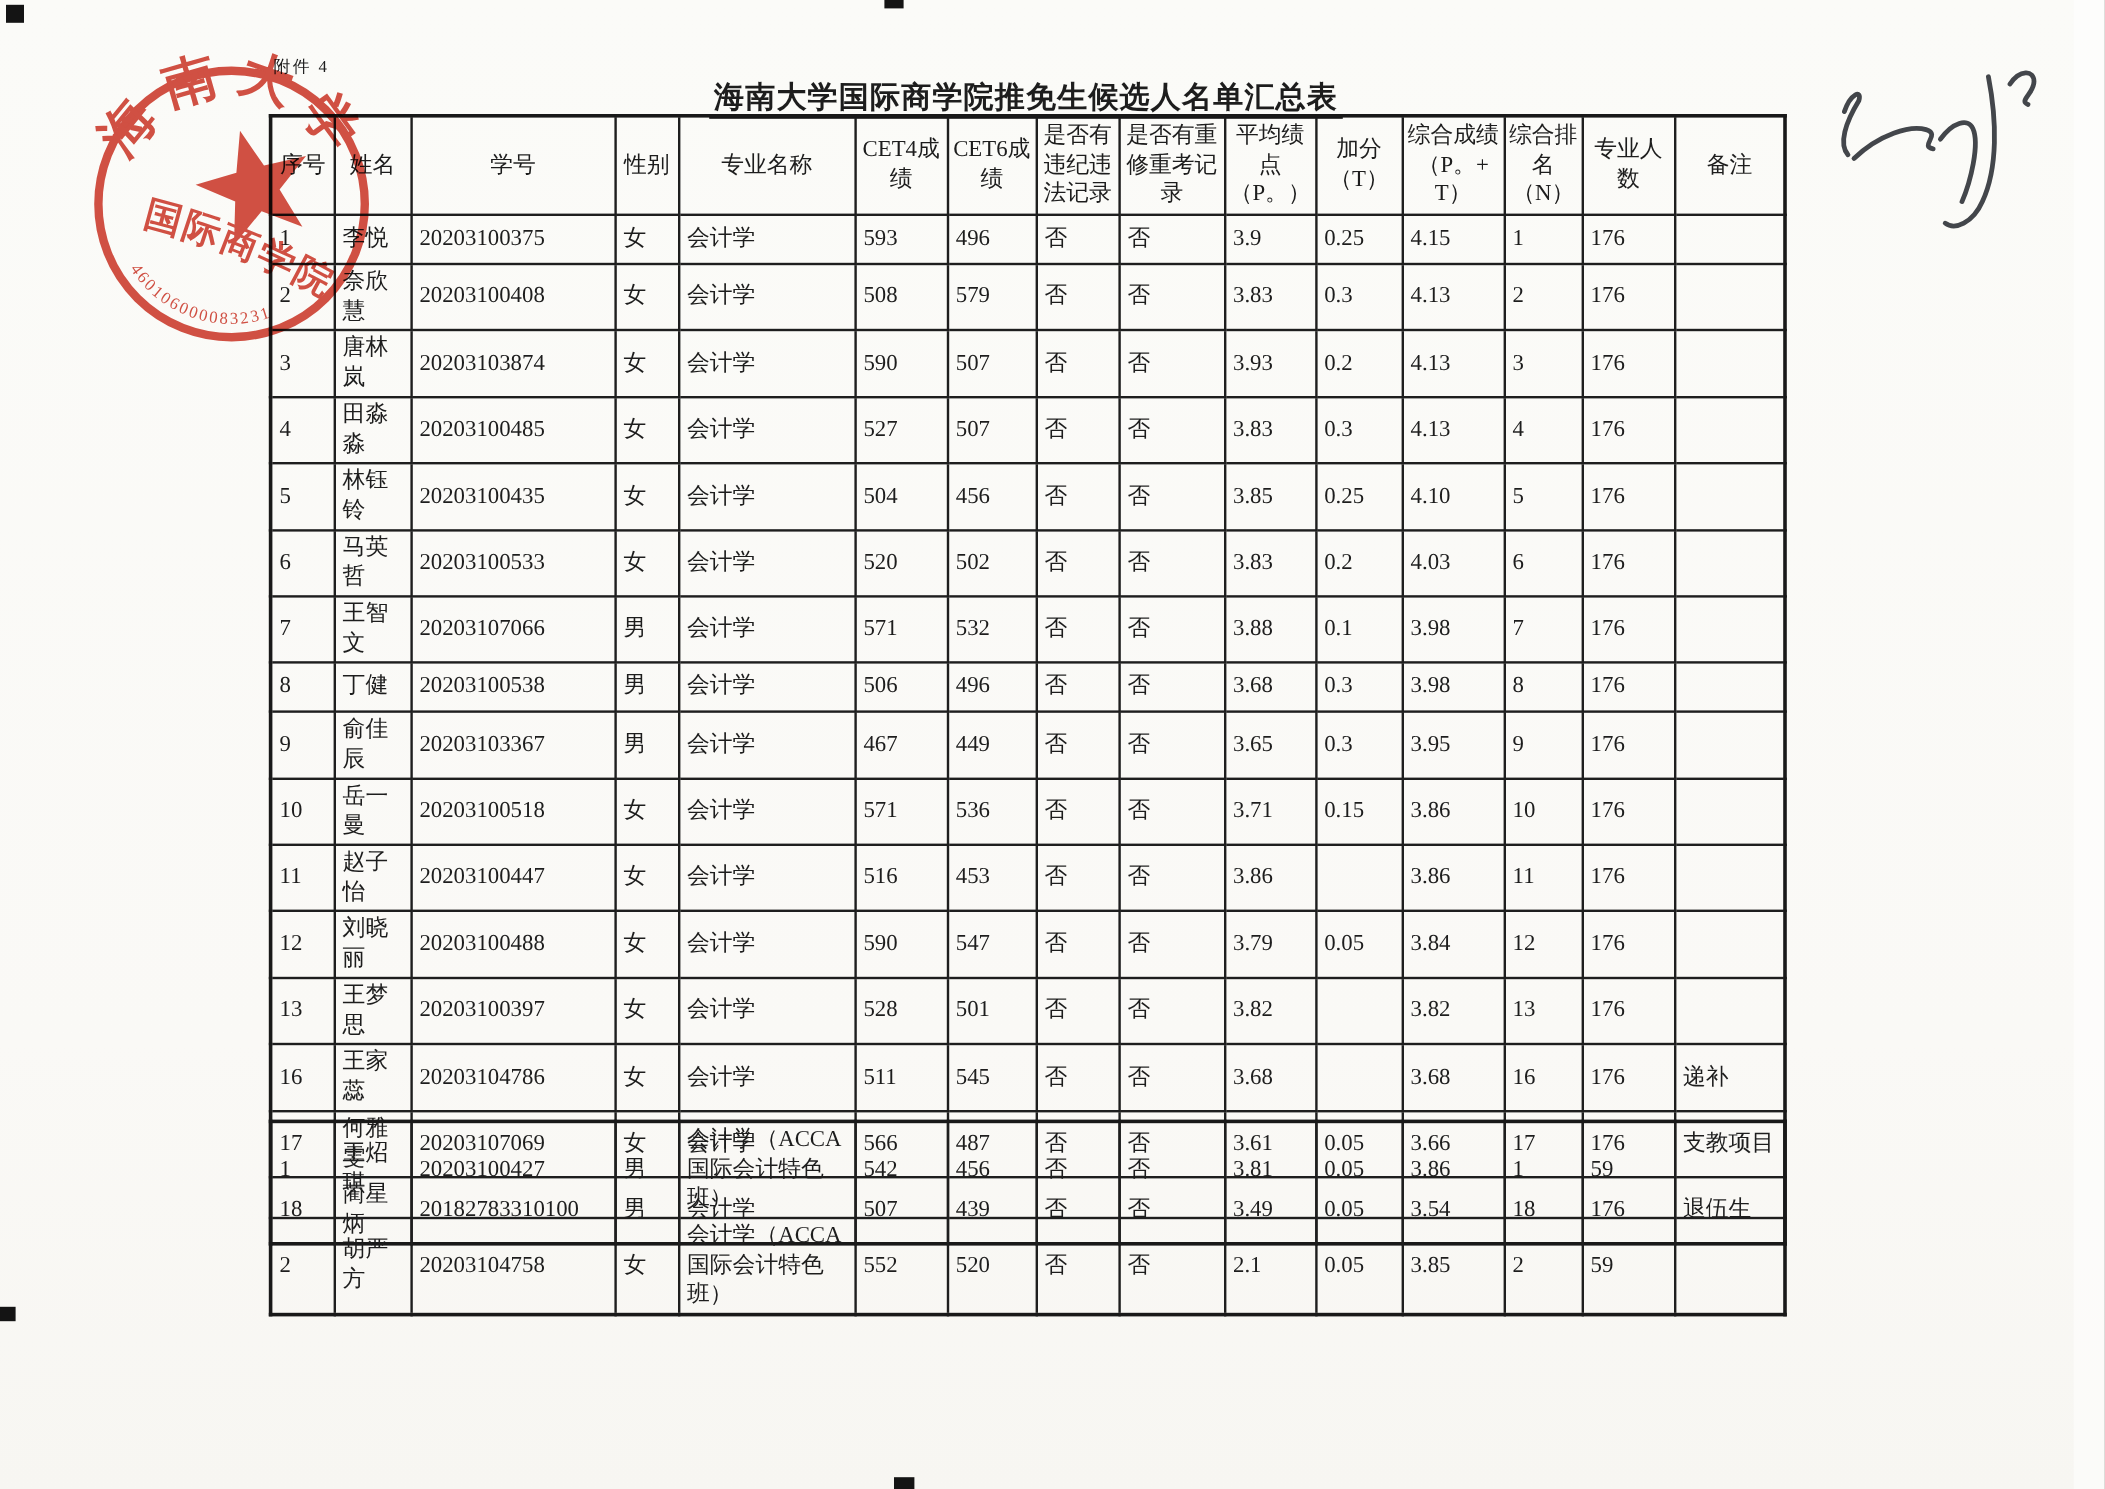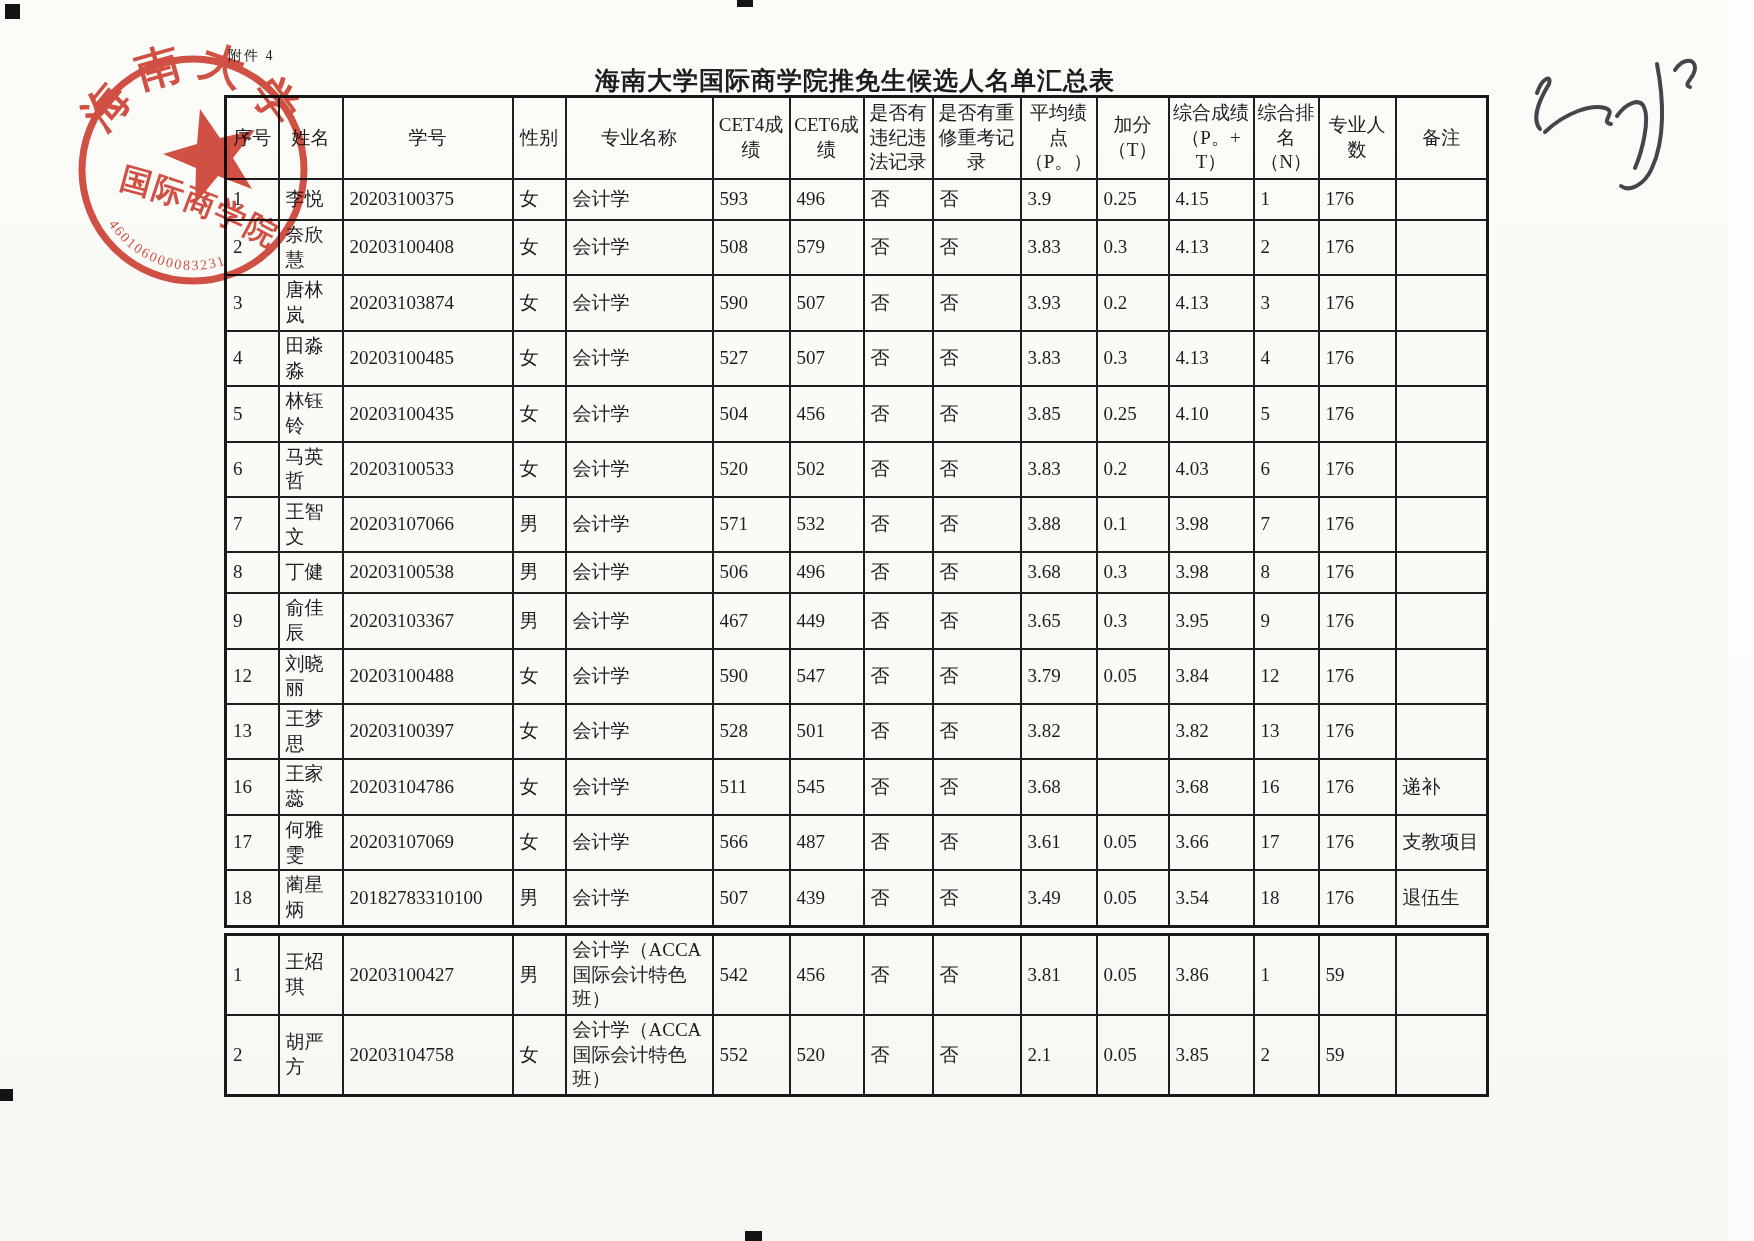--- a/index.html
+++ b/index.html
@@ -238,20 +238,54 @@
           <td>否</td>
           <td>否</td>
           <td>3.65</td>
           <td>0.3</td>
           <td>3.95</td>
           <td>9</td>
           <td>176</td>
           <td></td>
         </tr>
         <tr>
+          <td>10</td>
+          <td>岳一曼</td>
+          <td>20203100518</td>
+          <td>女</td>
+          <td>会计学</td>
+          <td>571</td>
+          <td>536</td>
+          <td>否</td>
+          <td>否</td>
+          <td>3.71</td>
+          <td>0.15</td>
+          <td>3.86</td>
+          <td>10</td>
+          <td>176</td>
+          <td></td>
+        </tr>
+        <tr>
+          <td>11</td>
+          <td>赵子怡</td>
+          <td>20203100447</td>
+          <td>女</td>
+          <td>会计学</td>
+          <td>516</td>
+          <td>453</td>
+          <td>否</td>
+          <td>否</td>
+          <td>3.86</td>
+          <td></td>
+          <td>3.86</td>
+          <td>11</td>
+          <td>176</td>
+          <td></td>
+        </tr>
+        <tr>
           <td>12</td>
           <td>刘晓丽</td>
           <td>20203100488</td>
           <td>女</td>
           <td>会计学</td>
           <td>590</td>
           <td>547</td>
           <td>否</td>
           <td>否</td>
           <td>3.79</td>

